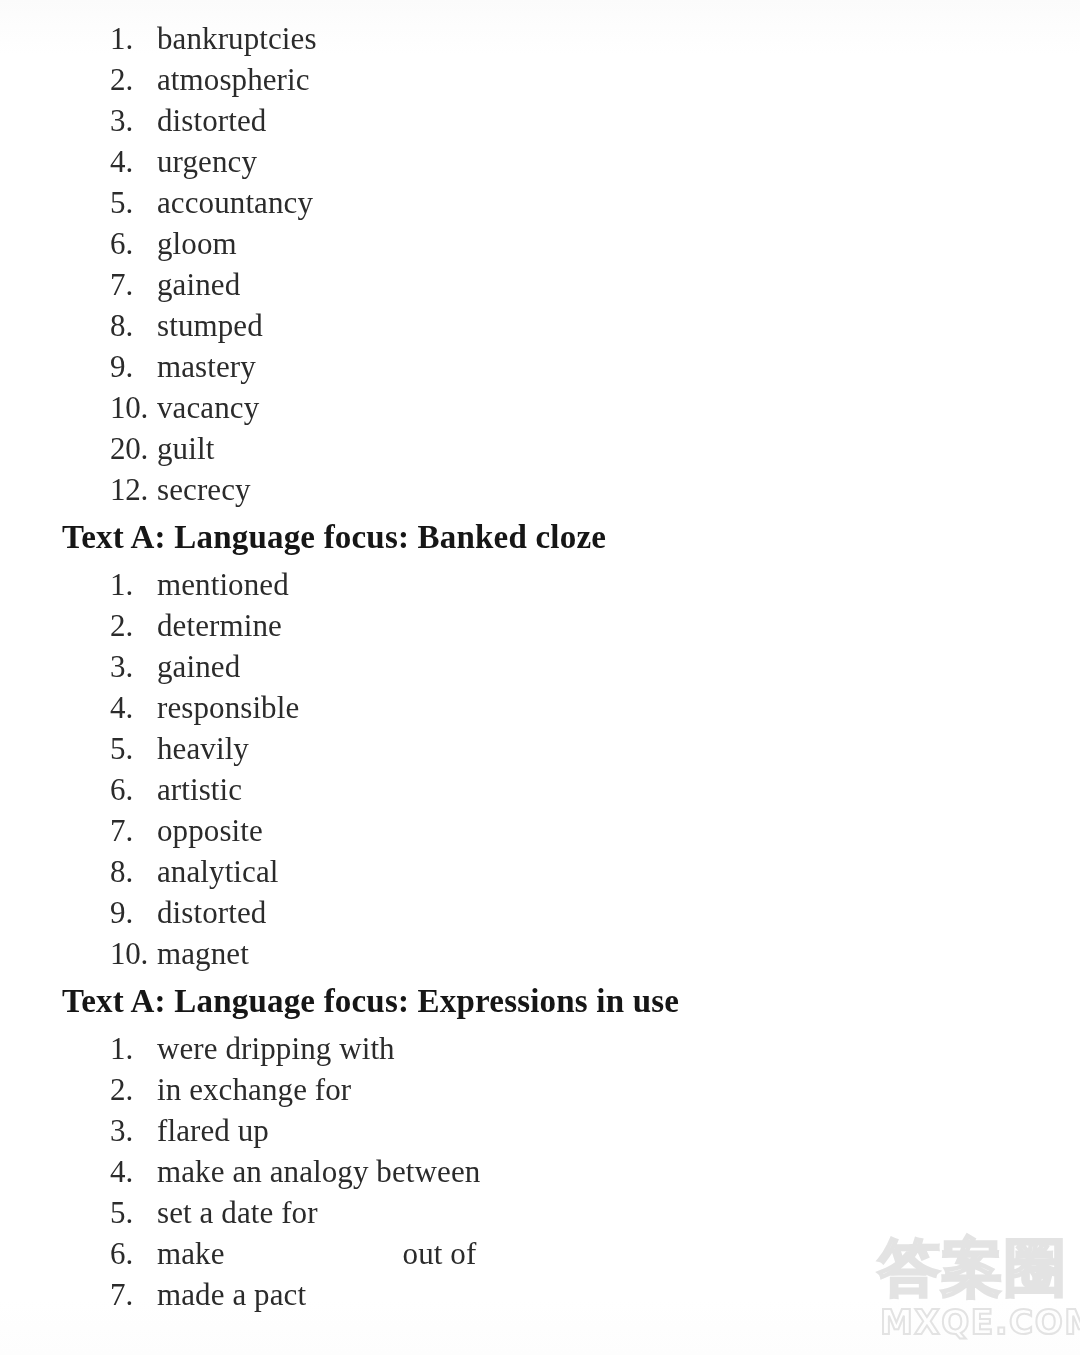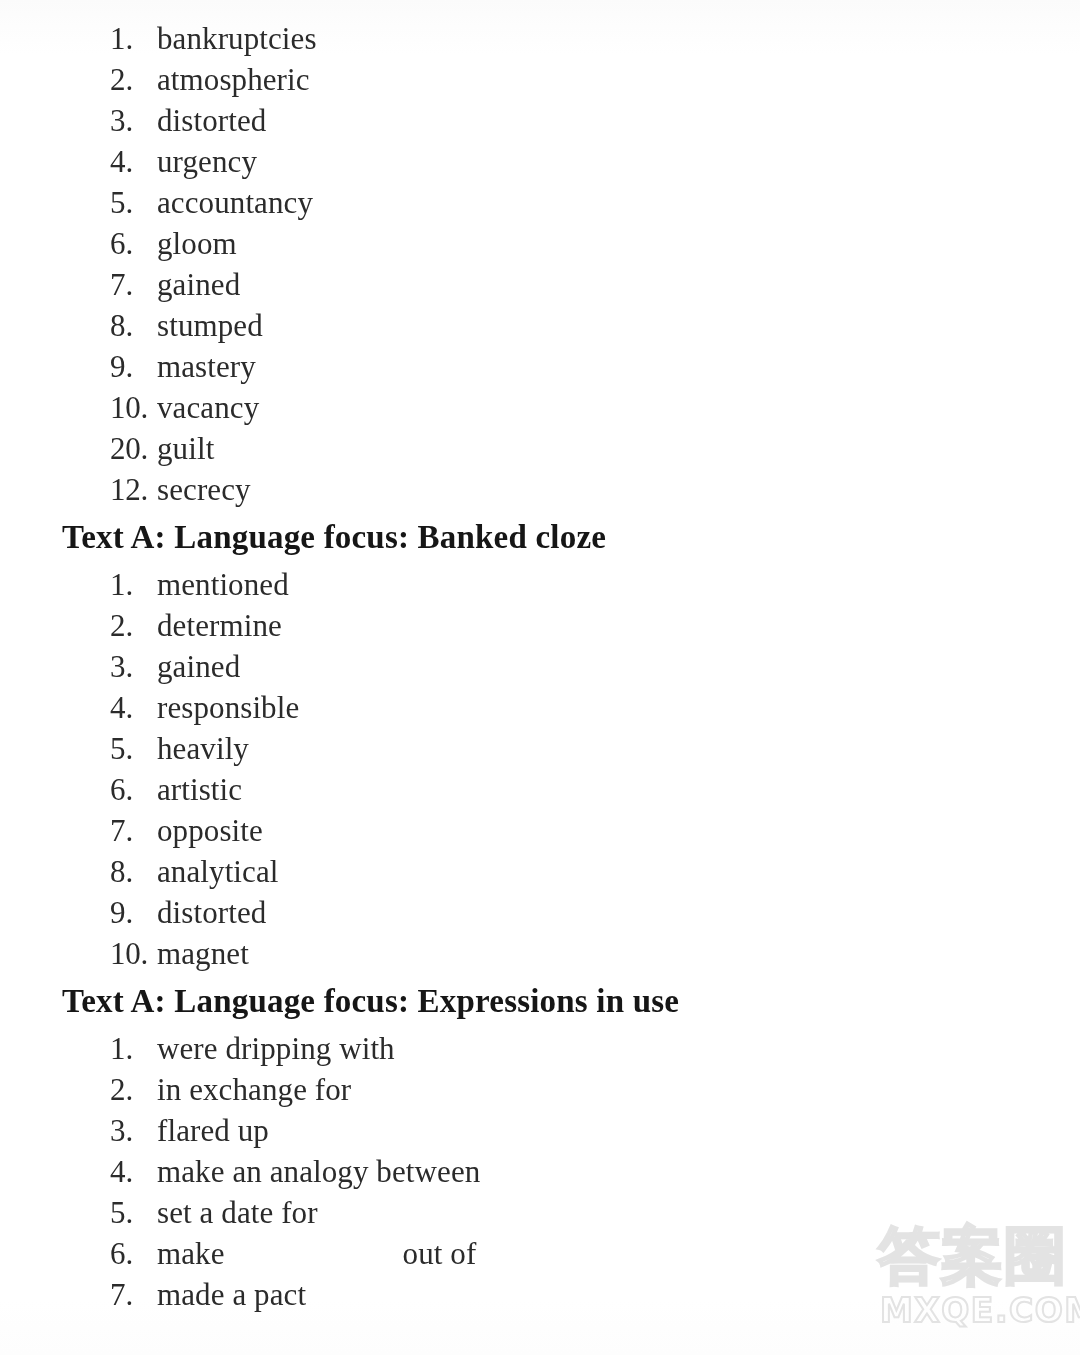--- a/index.html
+++ b/index.html
@@ -85,21 +85,21 @@
   .block-head {
     padding-left: 62px;
   }
 
   .spacer-top { height: 18px; }
 
   
   .watermark {
     position: absolute;
     right: 8px;
-    bottom: 22px;
+    bottom: 10px;
     width: 200px;
     height: 108px;
     user-select: none;
     pointer-events: none;
   }
   .wm-cjk {
     position: absolute;
     top: -2px;
     left: 6px;
     font-size: 62px;

